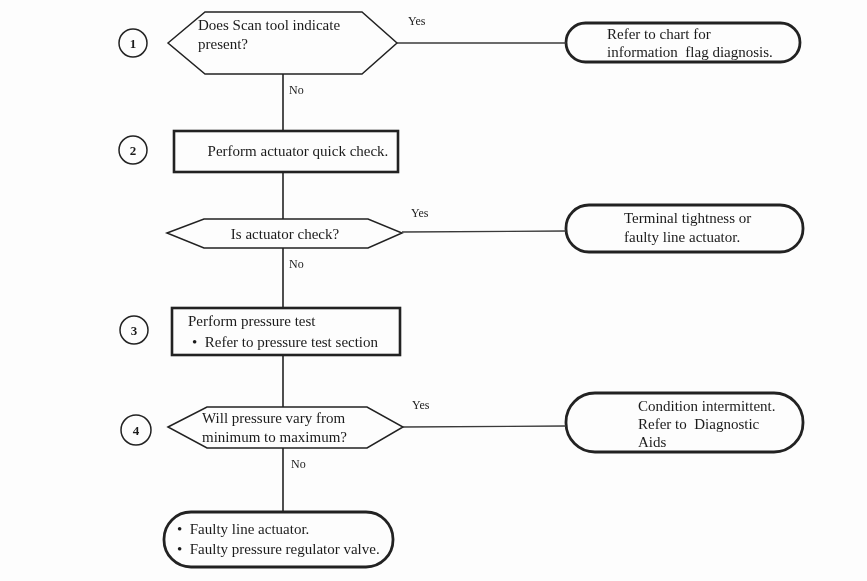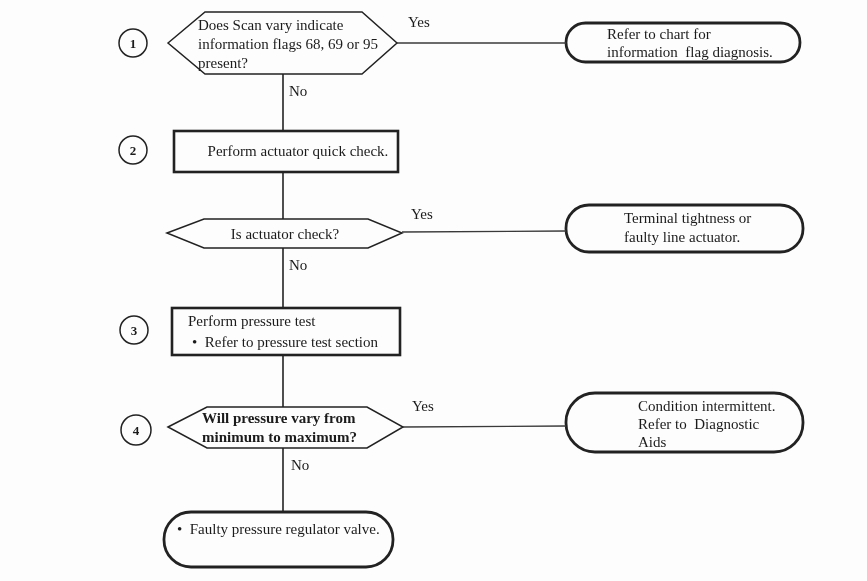--- a/index.html
+++ b/index.html
@@ -6,21 +6,21 @@
   .stage {
     position:relative; width:867px; height:581px;
     background:#fdfdfd; overflow:hidden;
     font-family:"Liberation Serif", serif; color:#1b1b1b;
   }
   svg.layer { position:absolute; left:0; top:0; width:867px; height:581px; }
   .txt  { position:absolute; font-size:15px; line-height:19px; }
   .tl   { white-space:pre; }
   .num  { position:absolute; transform:translate(-50%,-50%);
           font-size:13px; font-weight:700; line-height:1; }
-  .edge { position:absolute; font-size:15px; line-height:1; }
+  .edge { position:absolute; font-size:12px; line-height:1; }
   .centerbox { display:flex; align-items:center; justify-content:center; text-align:center; }
   .centered { transform:translate(-50%,-50%); white-space:nowrap; }
 </style>
 </head>
 <body>
 
 <div class="stage">
 
   <svg class="layer" viewBox="0 0 867 581">
     <g fill="none" stroke="#222222">
@@ -53,22 +53,21 @@
       <line x1="283" y1="448" x2="283" y2="512" stroke-width="1.6"></line>
     </g>
   </svg>
 
   <div class="num" style="left:133px; top:43px;">1</div>
   <div class="num" style="left:133px; top:150px;">2</div>
   <div class="num" style="left:134px; top:330px;">3</div>
   <div class="num" style="left:136px; top:430px;">4</div>
 
   <div class="txt" style="left:198px; top:16px;">
-    <div class="tl">Does Scan vary indicate</div>
-    <div class="tl">information flags 68, 69 or 95</div>
+    <div class="tl">Does Scan tool indicate</div>
     <div class="tl">present?</div>
   </div>
 
   <div class="edge" style="left:408px; top:15px;">Yes</div>
   <div class="edge" style="left:289px; top:84px;">No</div>
 
   <div class="txt" style="left:607px; top:25px; line-height:18px;">
     <div class="tl">Refer to chart for</div>
     <div class="tl">information  flag diagnosis.</div>
   </div>
@@ -85,31 +84,32 @@
   <div class="txt" style="left:624px; top:209px; line-height:18.5px;">
     <div class="tl">Terminal tightness or</div>
     <div class="tl">faulty line actuator.</div>
   </div>
 
   <div class="txt" style="left:188px; top:311px; line-height:21px;font-family:Liberation Serif, serif;">
     <div class="tl">Perform pressure test</div>
     <div class="tl" style="padding-left:4px;">•  Refer to pressure test section</div>
   </div>
 
-  <div class="txt" style="left:202px; top:409px;font-weight:bold;">
+  <div class="txt" style="left:202px; top:409px;">
     <div class="tl">Will pressure vary from</div>
     <div class="tl">minimum to maximum?</div>
   </div>
 
   <div class="edge" style="left:412px; top:399px;">Yes</div>
   <div class="edge" style="left:291px; top:458px;">No</div>
 
   <div class="txt" style="left:622px; top:397px; line-height:18px;margin-left:16px;">
     <div class="tl">Condition intermittent.</div>
     <div class="tl">Refer to  Diagnostic</div>
     <div class="tl">Aids</div>
   </div>
 
   <div class="txt" style="left:177px; top:520px; line-height:19.5px;">
+    <div class="tl">•  Faulty line actuator.</div>
     <div class="tl">•  Faulty pressure regulator valve.</div>
   </div>
 
 </div>
 
 </body></html>

